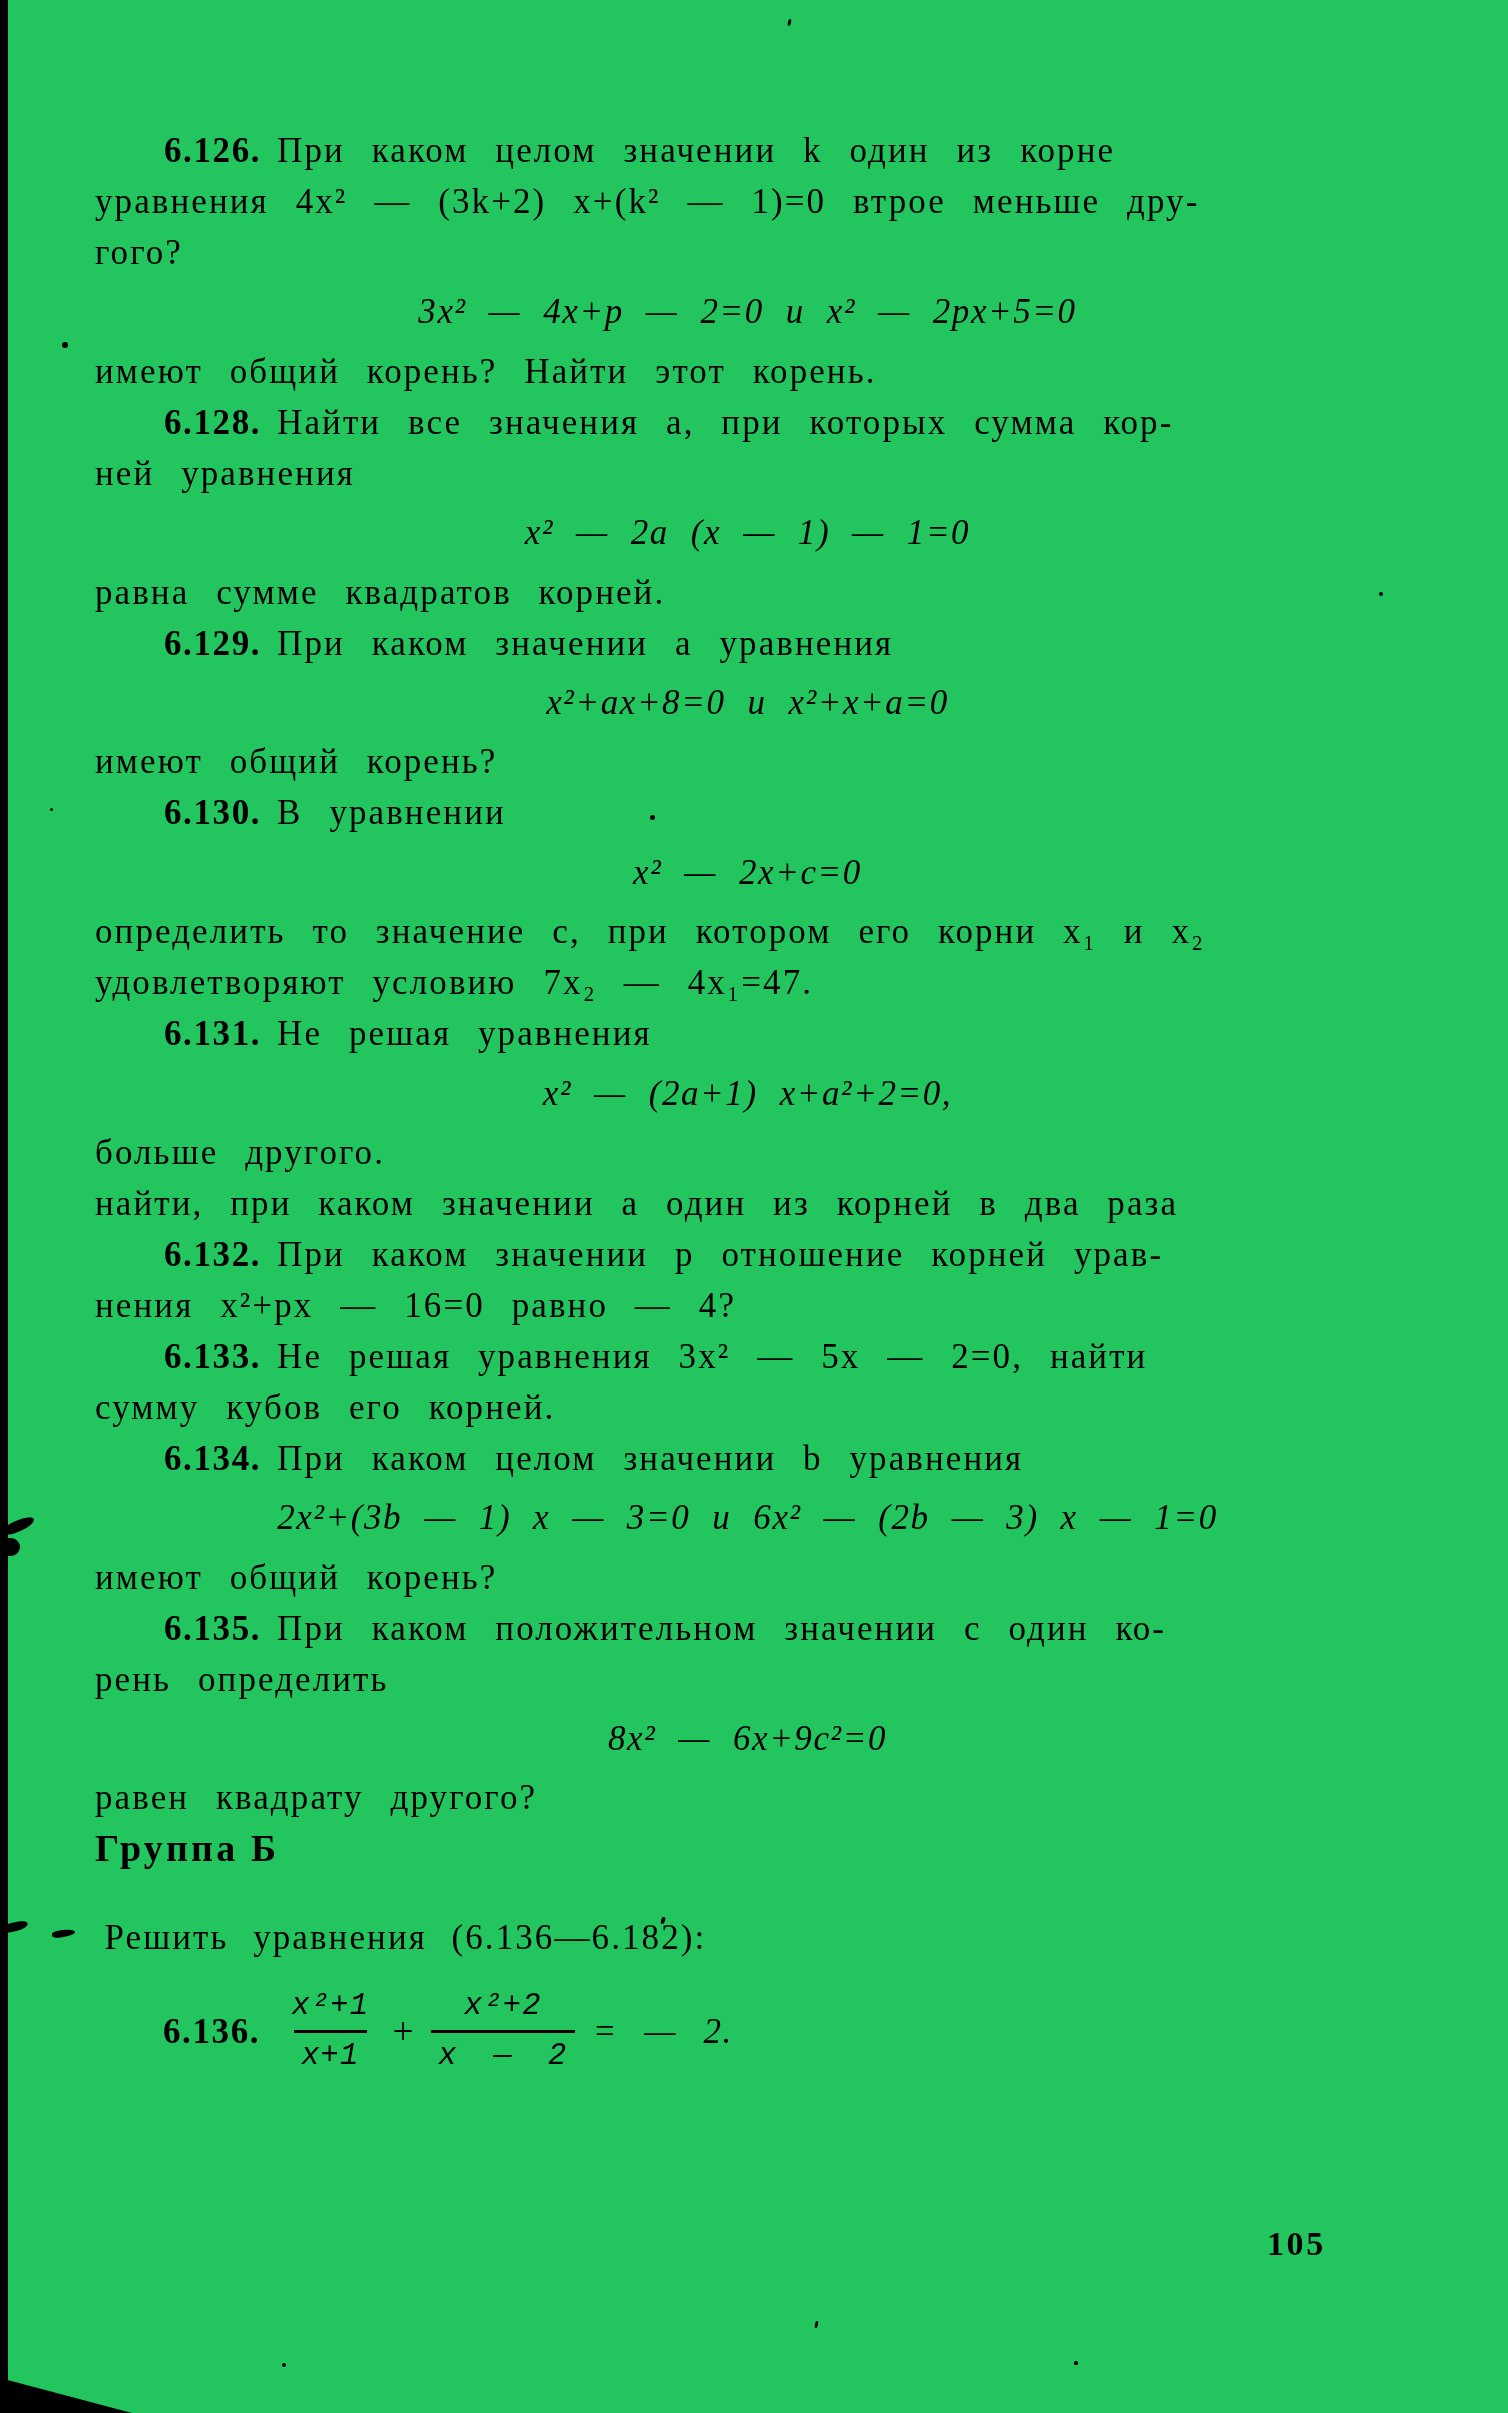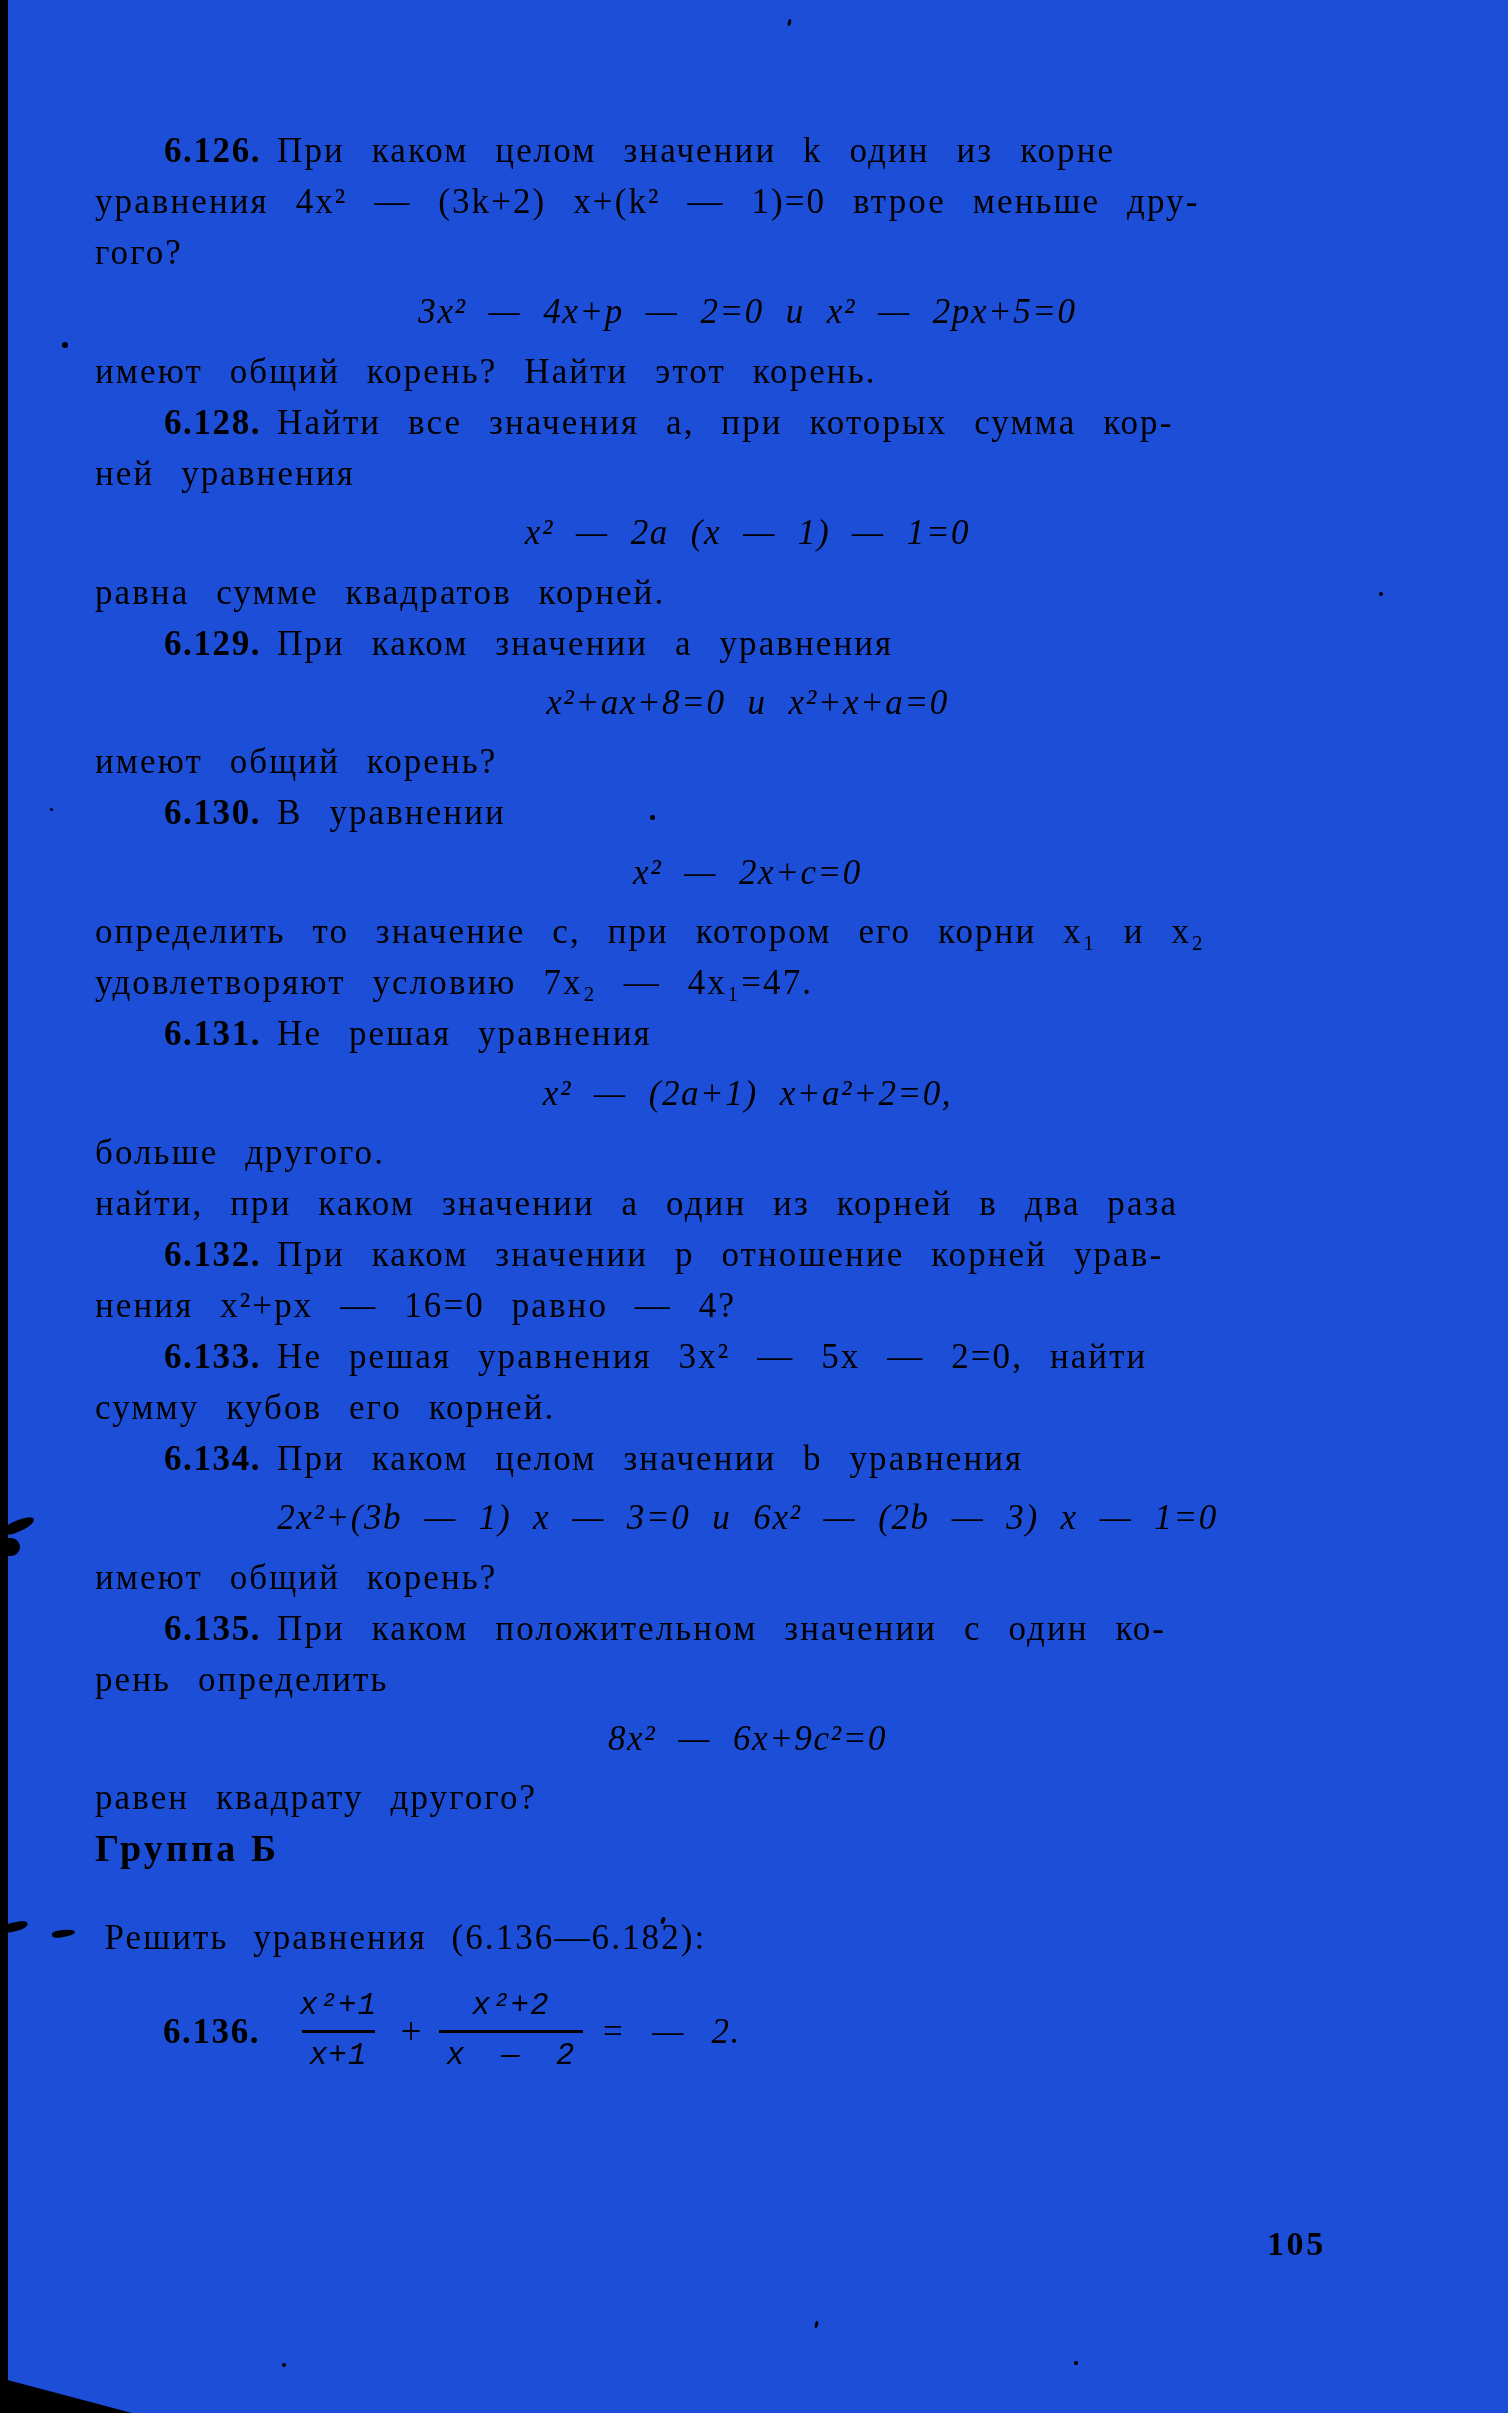--- a/index.html
+++ b/index.html
@@ -6,21 +6,21 @@
     margin: 0; padding: 0;
     width: 1508px; height: 2413px;
     background: #ffffff;
     color: #000;
     font-family: "Liberation Serif", "DejaVu Serif", serif;
     overflow: hidden;
     position: relative;
   }
   #page {
     position: absolute; inset: 0;
-    background: #1d4ed8;
+    background: #22c55e;
   }
   
   .edge-bar {
     position: absolute; left: 0; top: 0;
     width: 8.4px; height: 2413px;
     background: #000;
   }
   .edge-hook {
     position: absolute; background: #000; border-radius: 40% 60% 60% 40%;
   }
@@ -76,21 +76,21 @@
   }
   
   .p6136 {
     margin-top: 23px;
     padding-left: 68px;
     display: flex;
     align-items: center;
     font-size: 34px;
     white-space: nowrap;
   }
-  .p6136 .num { margin-right: 32px; font-size: 35px; }
+  .p6136 .num { margin-right: 24px; font-size: 35px; }
   .frac {
     display: inline-flex;
     flex-direction: column;
     align-items: center;
     font-style: italic;
     font-size: 30.5px;
     line-height: 41px;
     letter-spacing: 1.1px;
     font-family: Liberation Mono, monospace;
   }

